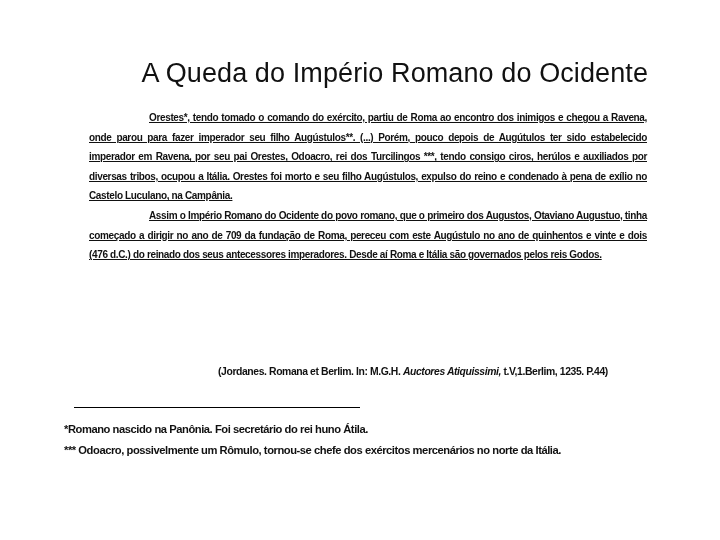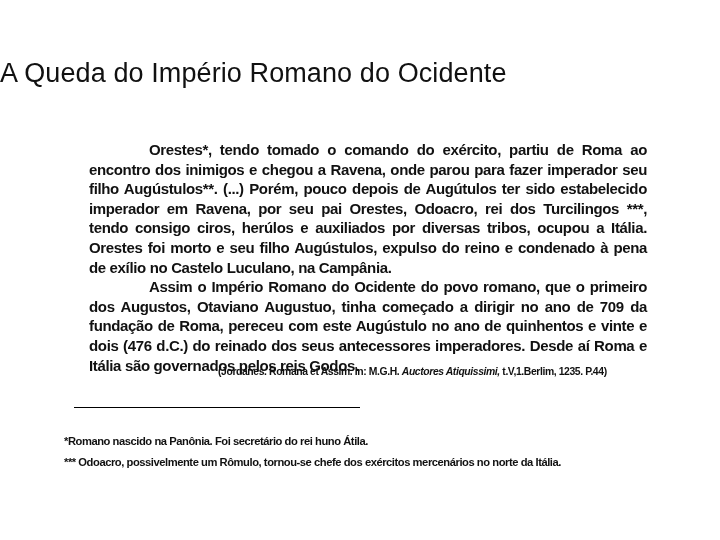--- a/index.html
+++ b/index.html
@@ -19,37 +19,38 @@
       position: absolute;
       left: 0; top: 0;
       width: 720px; height: 540px;
       background: #ffffff;
     }
     .title {
       position: absolute;
       left: 0;
       top: 58px;
       width: 648px;
-      text-align: left;
+      text-align: right;
       font-size: 27px;
       font-weight: normal;
       letter-spacing: 0.1px;
       color: #111111;
     }
     .body-text {
       position: absolute;
       left: 89px;
-      top: 140px;
+      top: 108px;
       width: 558px;
-      font-size: 15px;
+      font-size: 10px;
       line-height: 19.6px;
       font-weight: bold;
       text-align: justify;
       color: #111111;
       letter-spacing: -0.35px;
+      text-decoration: underline;
     }
     .body-text p {
       margin: 0;
       text-indent: 60px;
     }
     .citation {
       position: absolute;
       left: 218px;
       top: 366px;
       font-size: 10.4px;
@@ -66,21 +67,21 @@
       position: absolute;
       left: 74px;
       top: 407px;
       width: 286px;
       height: 0;
       border-top: 1px solid #000000;
     }
     .footnotes {
       position: absolute;
       left: 64px;
-      top: 431px;
+      top: 419px;
       font-size: 11.2px;
       font-weight: bold;
       line-height: 20.5px;
       color: #111111;
       letter-spacing: -0.45px;
     }
     .footnotes div {
       white-space: nowrap;
     }
   </style>
@@ -89,21 +90,21 @@
 
 <div class="slide">
   <div class="title">A Queda do Império Romano do Ocidente</div>
 
   <div class="body-text">
     <p>Orestes*, tendo tomado o comando do exército, partiu de Roma ao encontro dos inimigos e chegou a Ravena, onde parou para fazer imperador seu filho Augústulos**. (...) Porém, pouco depois de Augútulos ter sido estabelecido imperador em Ravena, por seu pai Orestes, Odoacro, rei dos Turcilingos ***, tendo consigo ciros, herúlos e auxiliados por diversas tribos, ocupou a Itália. Orestes foi morto e seu filho Augústulos, expulso do reino e condenado à pena de exílio no Castelo Luculano, na Campânia.</p>
     <p>Assim o Império Romano do Ocidente do povo romano, que o primeiro dos Augustos, Otaviano Augustuo, tinha começado a dirigir no ano de 709 da fundação de Roma, pereceu com este Augústulo no ano de quinhentos e vinte e dois (476 d.C.) do reinado dos seus antecessores imperadores. Desde aí Roma e Itália são governados pelos reis Godos.</p>
   </div>
 
   <div class="citation">
-    <span>(Jordanes. Romana et Assim. In: M.G.H. </span><span class="italic">Auctores Atiquissimi,</span><span> t.V,1.Berlim, 1235. P.44)</span>
+    <span>(Jordanes. Romana et Berlim. In: M.G.H. </span><span class="italic">Auctores Atiquissimi,</span><span> t.V,1.Berlim, 1235. P.44)</span>
   </div>
 
   <div class="separator"></div>
 
   <div class="footnotes">
     <div>*Romano nascido na Panônia. Foi secretário do rei huno Átila.</div>
     <div>*** Odoacro, possivelmente um Rômulo, tornou-se chefe dos exércitos mercenários no norte da Itália.</div>
   </div>
 </div>
 

